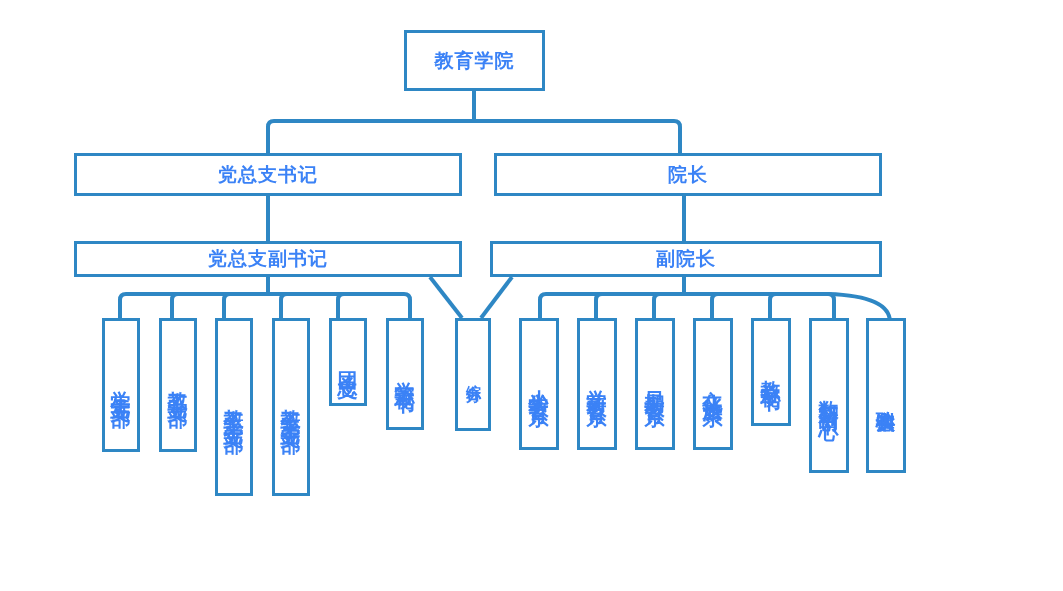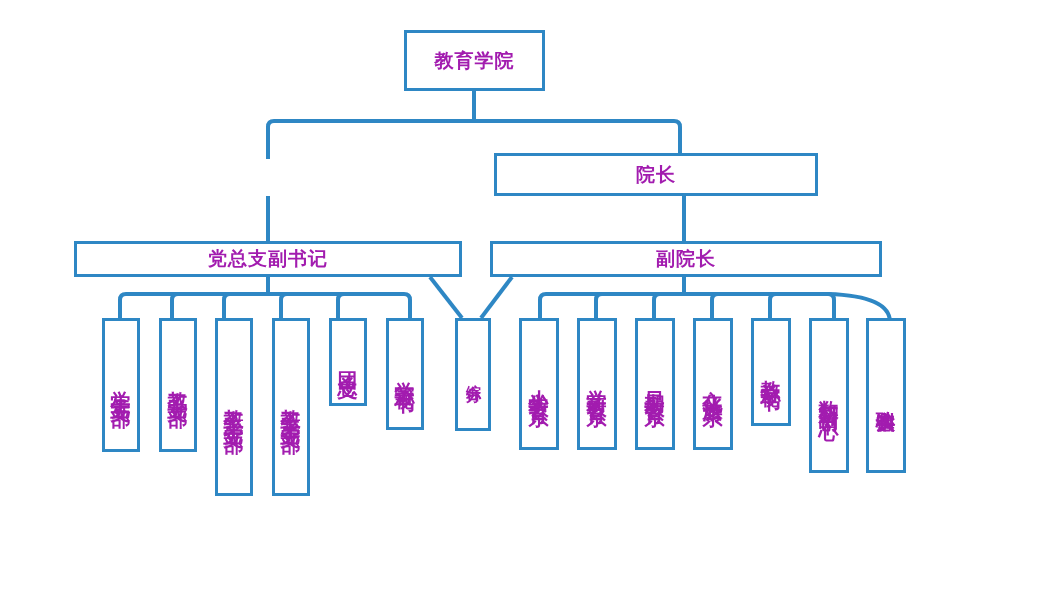--- a/index.html
+++ b/index.html
@@ -26,21 +26,21 @@
     pointer-events: none;
   }
   .node {
     position: absolute;
     box-sizing: border-box;
     background: #ffffff;
     border: 3px solid #2E87C4;
     display: flex;
     align-items: center;
     justify-content: center;
-    color: #a21caf;
+    color: #3b82f6;
     text-align: center;
     z-index: 2;
   }
   .node.horiz {
     font-size: 19px;
     letter-spacing: 1px;
     font-weight: 600;
   }
   .node.vert {
     writing-mode: vertical-rl;
@@ -92,21 +92,22 @@
       <path d="M654,318 L654,300 Q654,294 660,294"></path>
       <path d="M712,318 L712,300 Q712,294 718,294"></path>
       <path d="M770,318 L770,300 Q770,294 776,294"></path>
 
       <path d="M828,294 Q890,296 890,322"></path>
     </g>
   </svg>
 
   <div class="node horiz" style="left:404px; top:30px; width:141px; height:61px;">教育学院</div>
 
-  <div class="node horiz" style="left:494px; top:153px; width:324px; height:43px;">院长</div>
+  <div class="node horiz" style="left:74px; top:153px; width:388px; height:43px;">党总支书记</div>
+  <div class="node horiz" style="left:494px; top:153px; width:388px; height:43px;">院长</div>
 
   <div class="node horiz" style="left:490px; top:241px; width:392px; height:36px;">副院长</div>
   <div class="node horiz" style="left:74px; top:241px; width:388px; height:36px;">党总支副书记</div>
 
   <div class="node vert" style="left:102px; top:318px; width:38px; height:134px;">学生党支部</div>
   <div class="node vert" style="left:159px; top:318px; width:38px; height:134px;">教工党支部</div>
   <div class="node vert" style="left:215px; top:318px; width:38px; height:178px;">教工第二党支部</div>
   <div class="node vert" style="left:272px; top:318px; width:38px; height:178px;">教工第三党支部</div>
   <div class="node vert" style="left:329px; top:318px; width:38px; height:88px;">团总支</div>
   <div class="node vert" style="left:386px; top:318px; width:38px; height:112px;">学管秘书</div>

